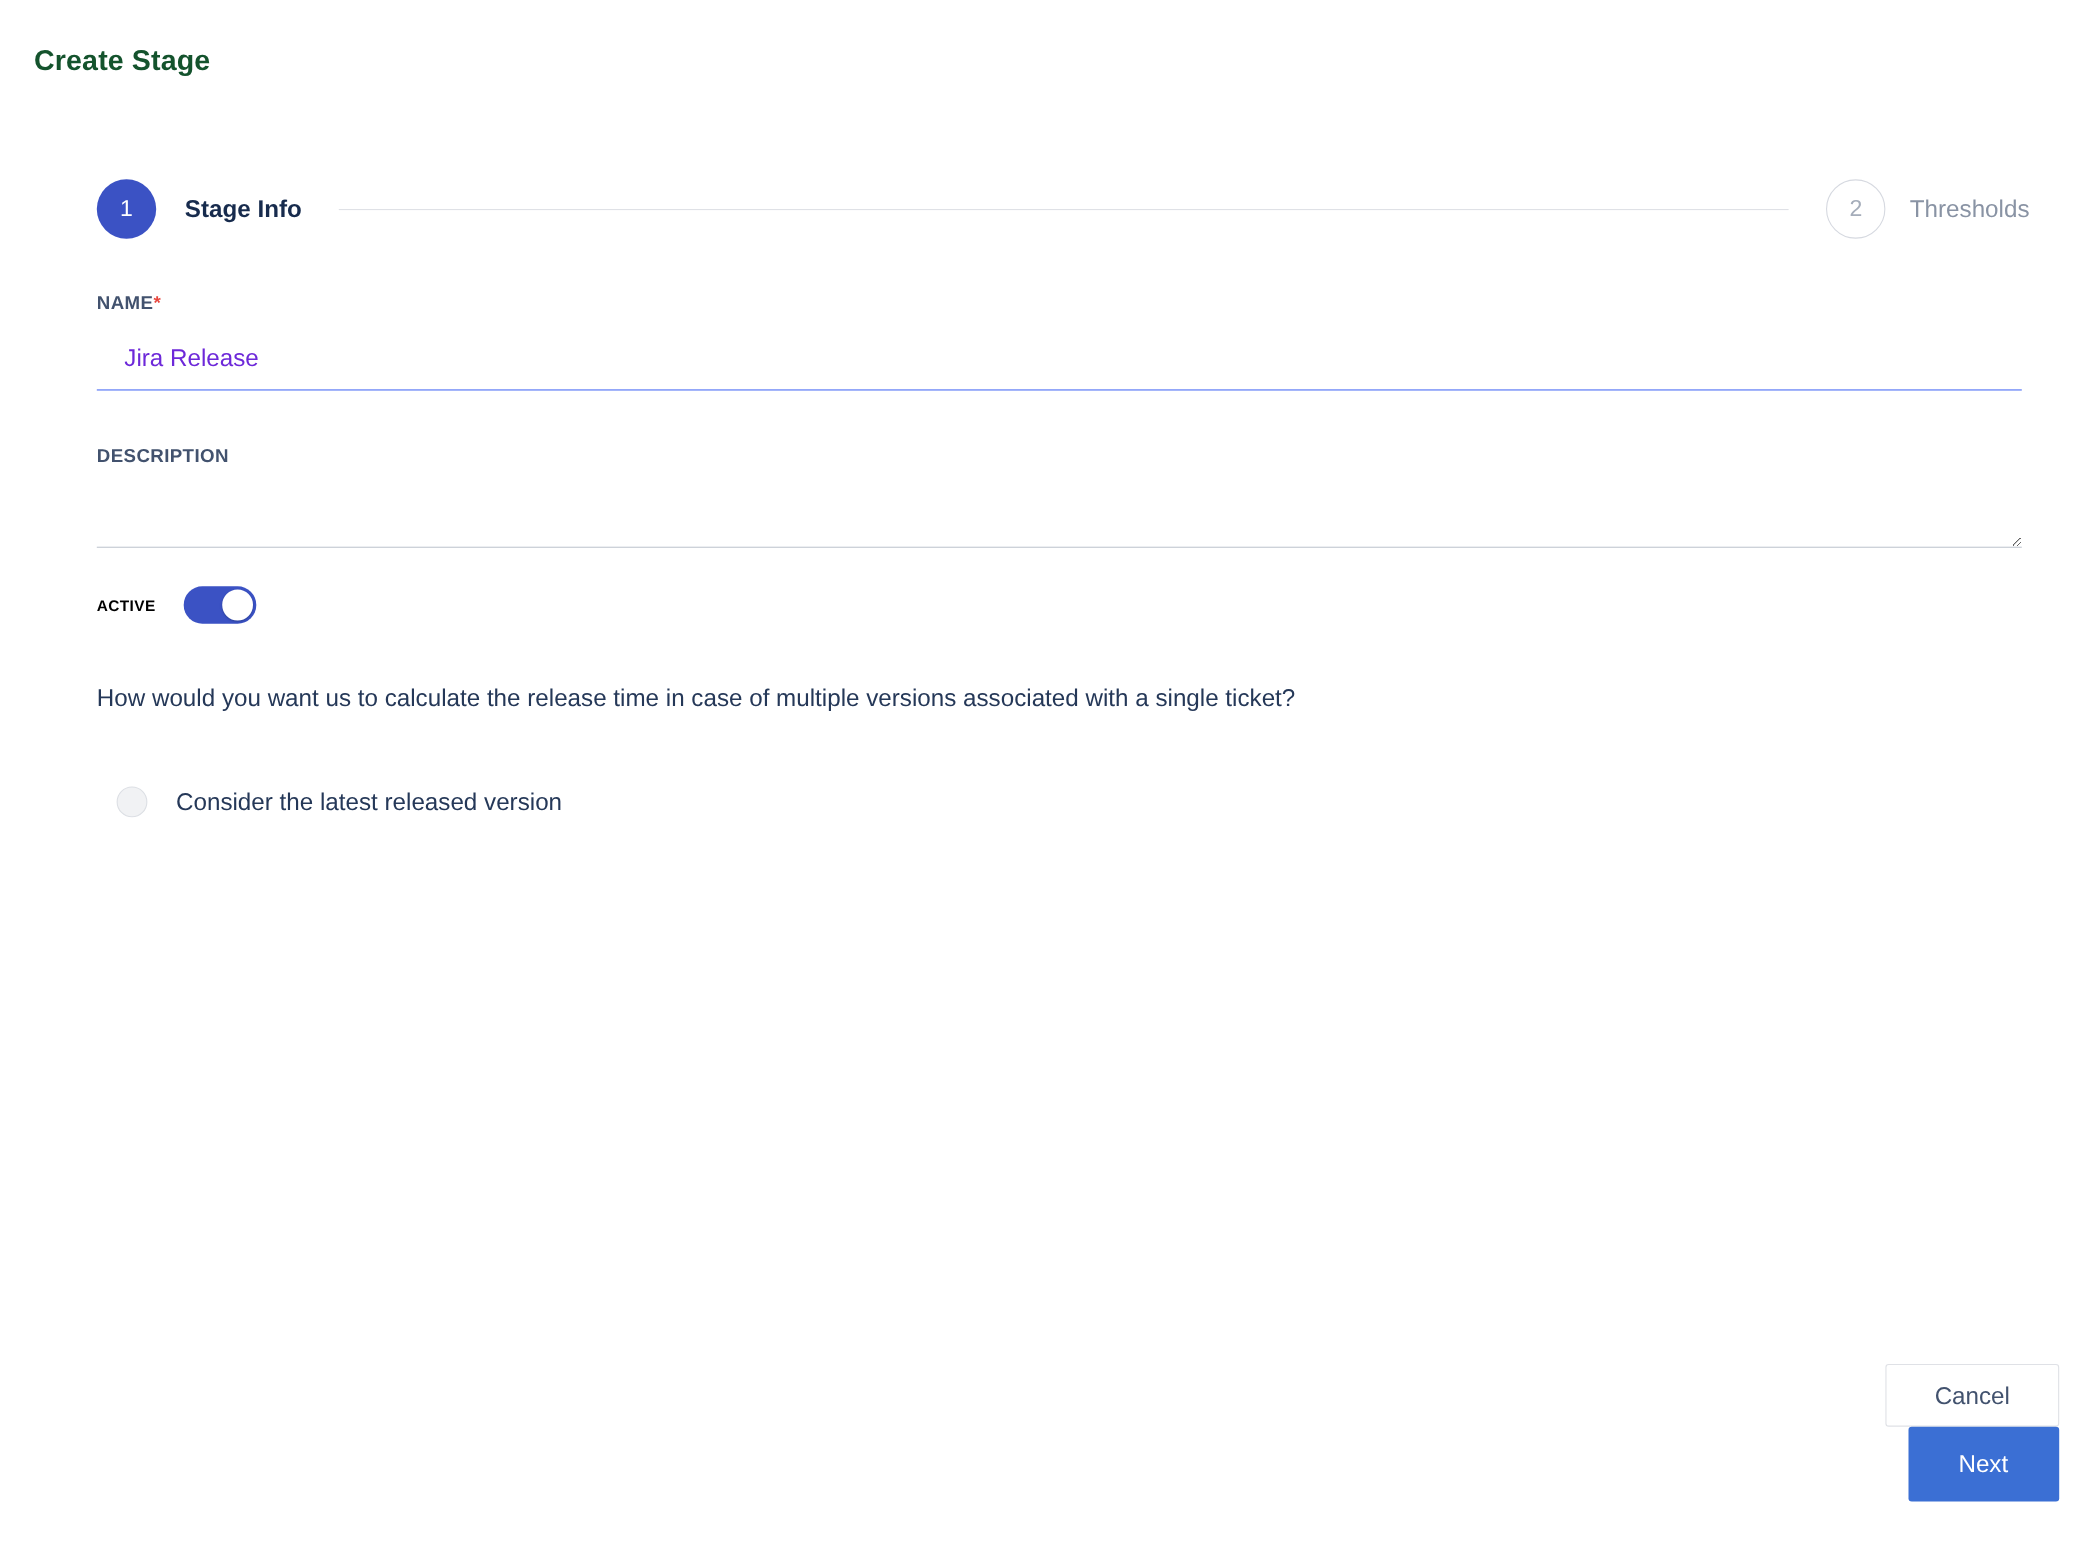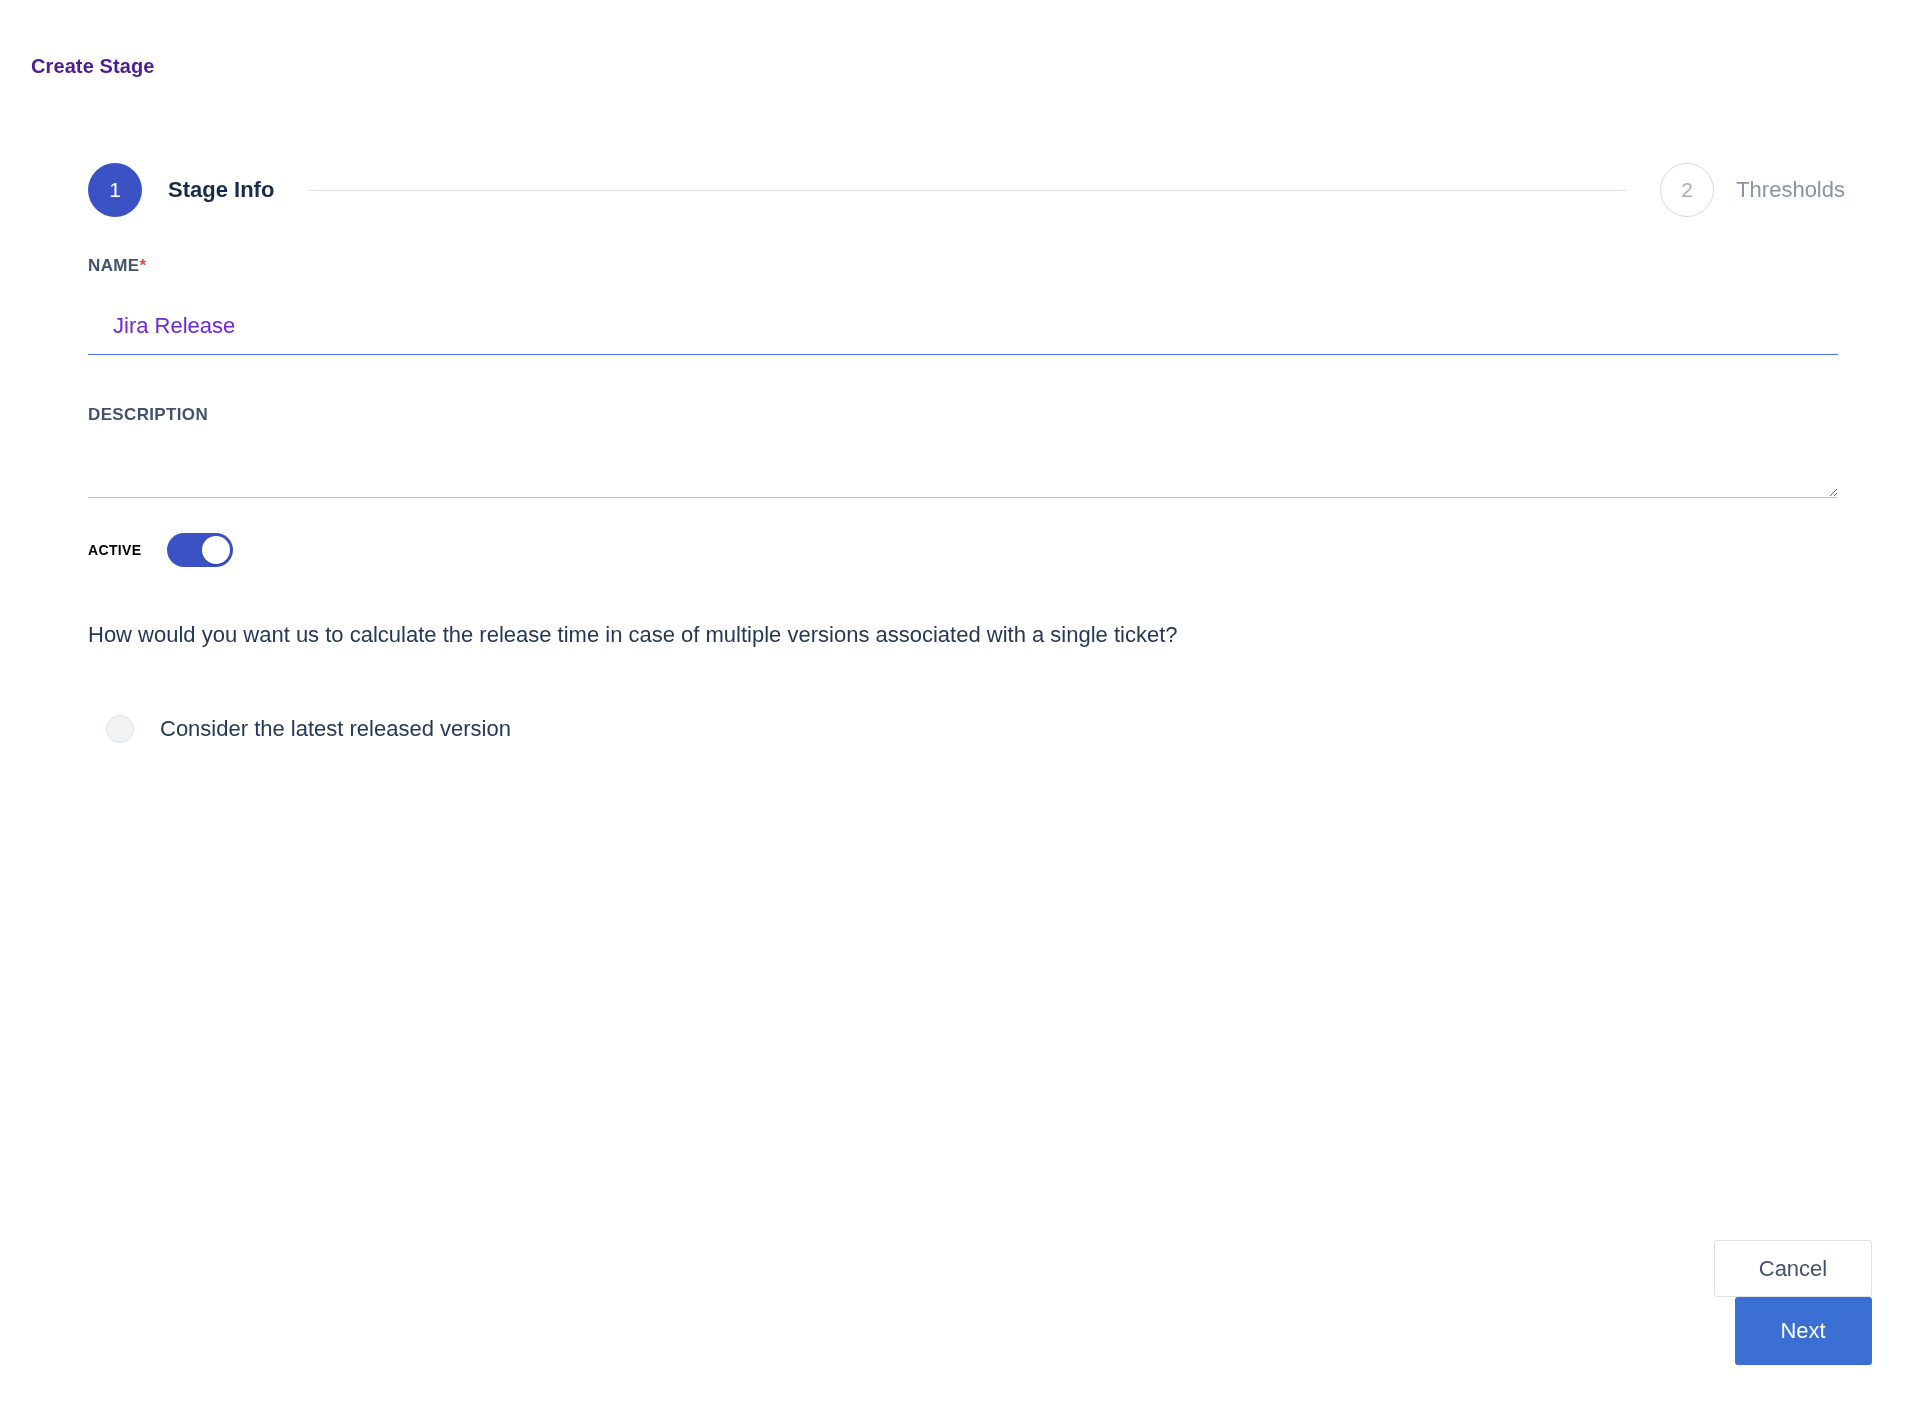--- a/index.html
+++ b/index.html
@@ -18,24 +18,24 @@
     position: relative;
     width: 1906px;
     height: 1410px;
     box-sizing: border-box;
     padding: 0;
     overflow: hidden;
   }
   .dialog-title {
     position: absolute;
     left: 31px;
-    top: 55px;
-    font-size: 20px;
-    font-weight: bold;
-    color: #4c1d95;
+    top: 40px;
+    font-size: 26px;
+    font-weight: bold;
+    color: #14532d;
     letter-spacing: 0.1px;
   }
 
   
   .stepper {
     position: absolute;
     left: 88px;
     top: 162px;
     width: 1757px;
     height: 56px;
@@ -92,21 +92,21 @@
     position: absolute;
     font-size: 17px;
     font-weight: bold;
     letter-spacing: 0.35px;
     color: #42526e;
   }
   .req-star {
     color: #e8453c;
     font-weight: bold;
   }
-  .name-label { left: 88px; top: 256px; }
+  .name-label { left: 88px; top: 266px; }
   .name-input {
     position: absolute;
     left: 88px;
     top: 303px;
     width: 1750px;
     height: 52px;
     box-sizing: border-box;
     border: none;
     border-bottom: 1.5px solid #4c6ef5;
     background: transparent;

